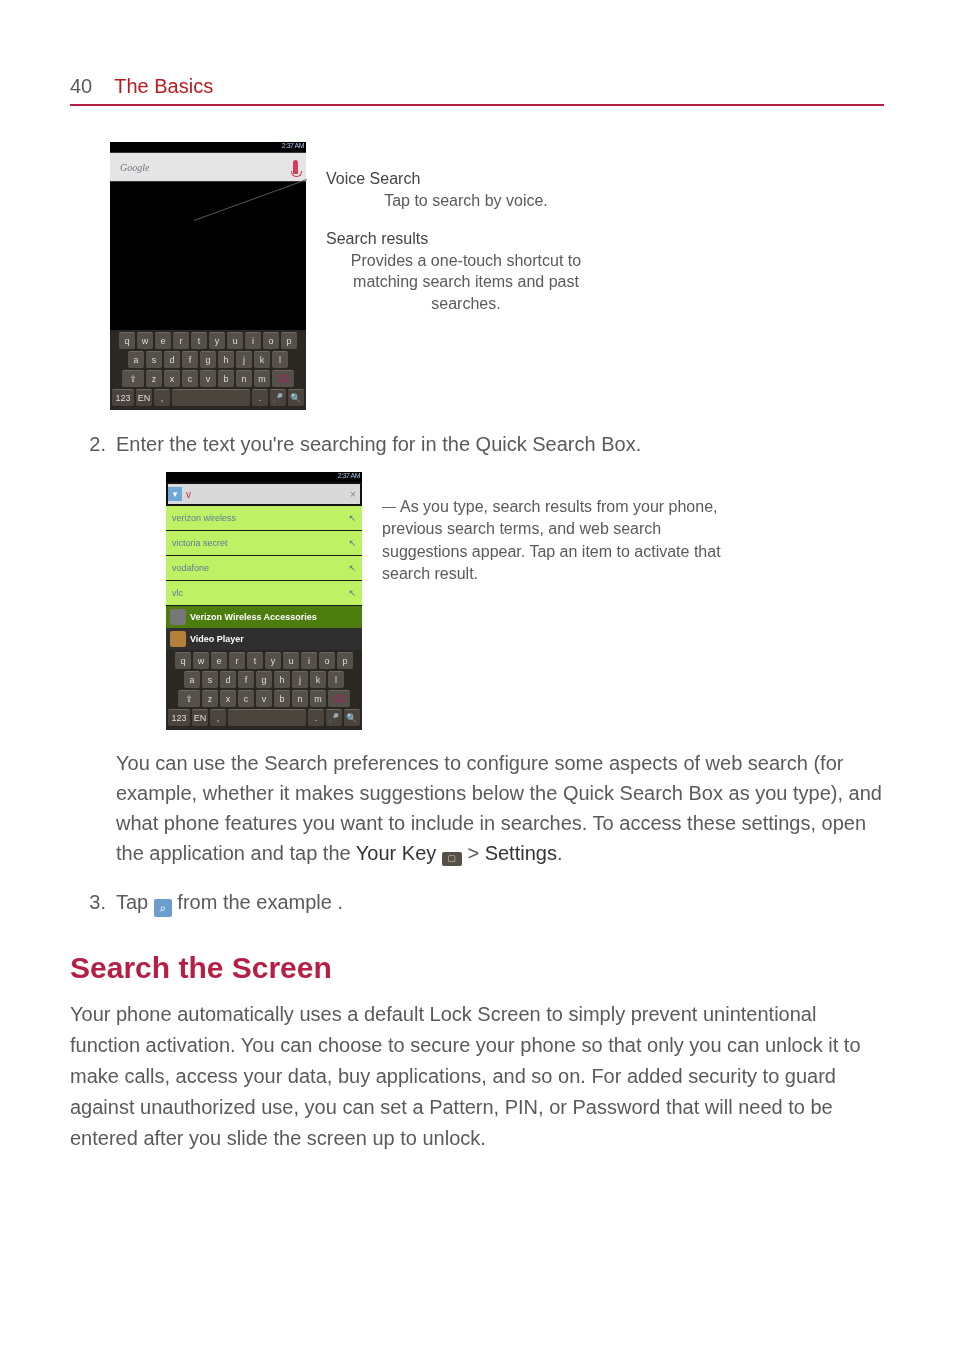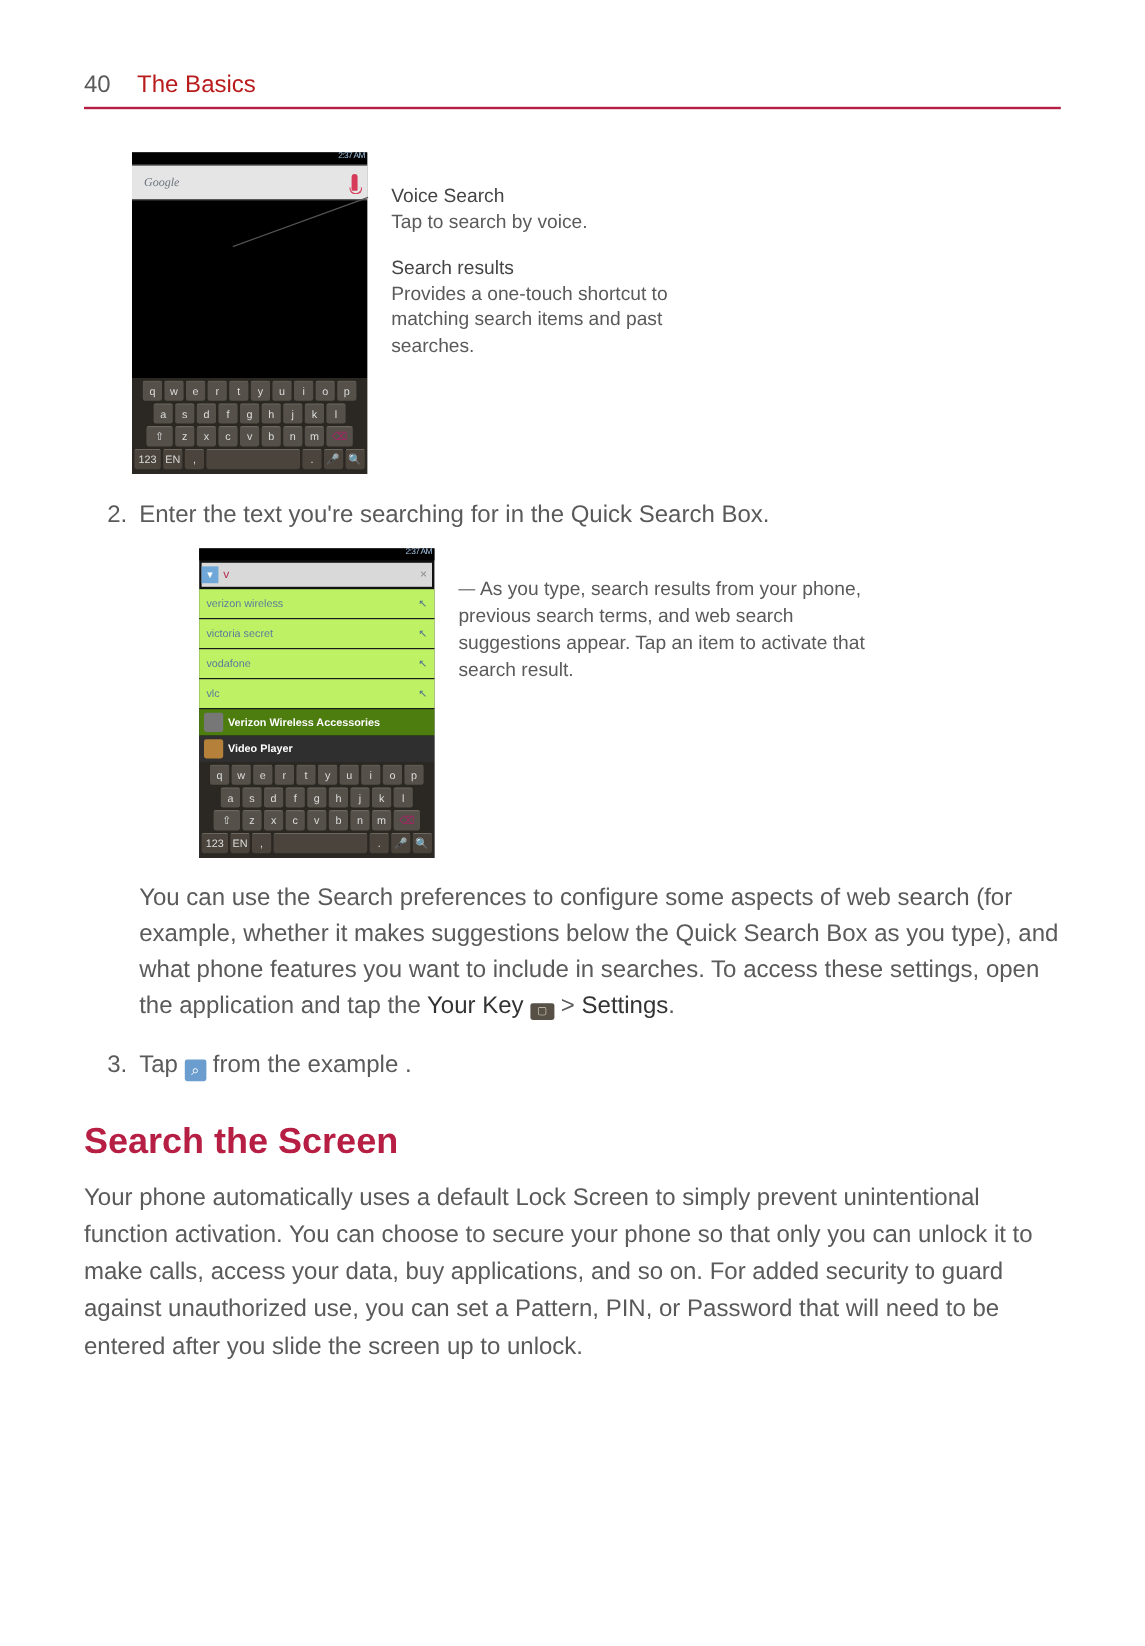--- a/index.html
+++ b/index.html
@@ -18,20 +18,21 @@
     align-items: baseline;
     border-bottom: 2px solid #b61f43;
     padding-bottom: 6px;
     margin-bottom: 36px;
   }
   .page-num {
     font-size: 20px;
     font-weight: 300;
     color: #5a5a5a;
     margin-right: 22px;
+    margin-top: 15px;
   }
   .page-title {
     font-size: 20px;
     font-weight: 400;
     color: #b91c1c;
   }
 
   .fig-row {
     display: flex;
     align-items: flex-start;
@@ -133,21 +134,21 @@
   .key.search { background: #5c5649; color:#b8a468; }
   .key.del { color:#a26; }
   .kbd-row4 .key{ background:#4a443c; }
 
   .callouts1 {
     margin-left: 20px;
     font-size: 16px;
     color: #5a5a5a;
   }
   .co-title { color: #444; margin-top: 18px;}
-  .co-body { margin-top: 2px; margin-bottom: 18px; line-height: 1.35; }
+  .co-body { margin-top: 2px; margin-bottom: 18px; line-height: 1.35; text-align: center; }
 
   .step {
     display: flex;
     font-size: 20px;
     color: #5a5a5a;
     margin: 20px 0 14px 0;
     line-height: 1.4;
   }
   .step-num { width: 36px; flex-shrink: 0; text-align: right; padding-right: 10px;}
   .step-txt { flex: 1; }

